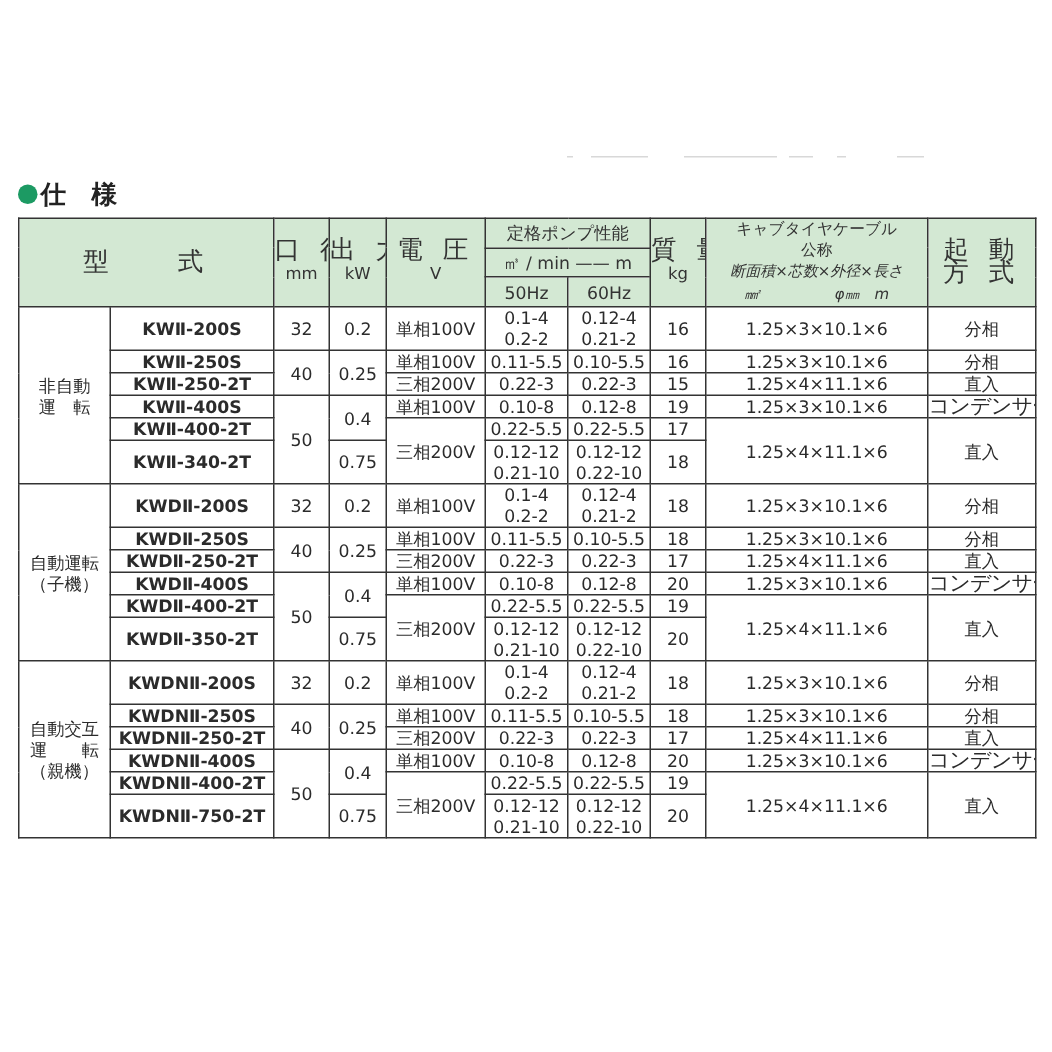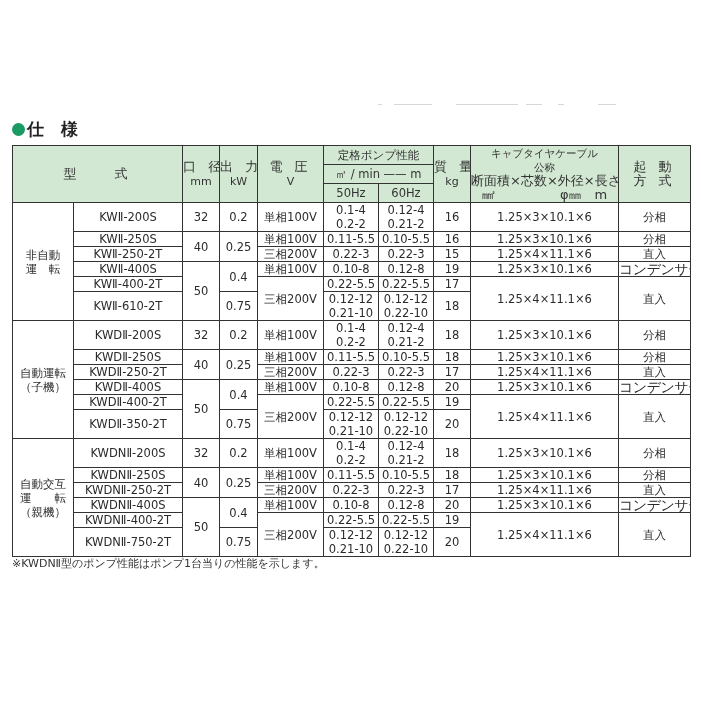--- a/index.html
+++ b/index.html
@@ -5,26 +5,26 @@
   html, body { margin:0; padding:0; background:#ffffff; }
   body { width:701px; height:701px; position:relative; overflow:hidden;
          font-family:"DejaVu Sans", "Liberation Sans", sans-serif; color:#2b2b2b; }
   .faint { position:absolute; left:378px; top:100px; width:240px; height:10px; }
   .faint span { position:absolute; top:4px; height:1px; background:#d8d8d8; }
   .title { position:absolute; left:12px; top:118px; font-size:17px; font-weight:bold; color:#222; letter-spacing:0; }
   .title .dot { display:inline-block; width:13px; height:13px; border-radius:50%; background:#1c9a63; vertical-align:-1px; margin-right:2px; }
   table.spec { position:absolute; left:12px; top:145px; width:678px; border-collapse:collapse; table-layout:fixed; font-size:11.5px; }
   table.spec td, table.spec th { border:1px solid #333; text-align:center; vertical-align:middle; padding:0; line-height:14px; white-space:nowrap; overflow:hidden; }
   table.spec th { background:#d3e8d3; font-weight:normal; color:#333; }
-  th .big { font-size:13px; letter-spacing:4px; }
+  th .big { font-size:17px; letter-spacing:4px; }
   th .unit { font-size:11px; }
   th.cable { text-align:left; padding-left:6px; font-size:10.5px; line-height:11px; }
-  th.cable .s { font-size:13px; }
+  th.cable .s { font-size:10px;font-style:italic; }
   td.grp { font-size:11.5px; line-height:18px; }
-  td.model { text-align:left; padding-left:8px; }
+  td.model { text-align:left; padding-left:8px;font-weight:bold; }
   td.sm { font-size:14px; letter-spacing:-0.5px; }
   .notes { position:absolute; left:12px; top:557px; font-size:11px; line-height:14px; color:#333; }
 </style>
 </head>
 <body>
 
 <div class="faint">
   <span style="left:0;width:4px"></span>
     <span style="left:16px;width:38px"></span>
   <span style="left:78px;width:62px"></span>
@@ -116,21 +116,21 @@
       <tr style="height:14px">
         <td class="model">KWⅡ-400-2T</td>
         <td rowspan="2">三相200V</td>
         <td><span>0.22-5.5</span></td>
         <td><span>0.22-5.5</span></td>
         <td>17</td>
         <td rowspan="2">1.25×4×11.1×6</td>
         <td rowspan="2">直入</td>
       </tr>
       <tr style="height:28px">
-        <td class="model">KWⅡ-610-2T</td>
+        <td class="model">KWⅡ-340-2T</td>
         <td>0.75</td>
         <td><span>0.12-12</span><br><span>0.21-10</span></td>
         <td><span>0.12-12</span><br><span>0.22-10</span></td>
         <td>18</td>
       </tr>
       <tr style="height:28px">
         <td rowspan="6" class="grp"><span>自動運転</span><br><span>（子機）</span></td>
         <td class="model">KWDⅡ-200S</td>
         <td rowspan="1">32</td>
         <td>0.2</td>
@@ -244,14 +244,13 @@
         <td class="model">KWDNⅡ-750-2T</td>
         <td>0.75</td>
         <td><span>0.12-12</span><br><span>0.21-10</span></td>
         <td><span>0.12-12</span><br><span>0.22-10</span></td>
         <td>20</td>
       </tr>
     </tbody>
 </table>
 
 <div class="notes">
-  <div>※KWDNⅡ型のポンプ性能はポンプ1台当りの性能を示します。</div>
 </div>
 
 </body></html>

